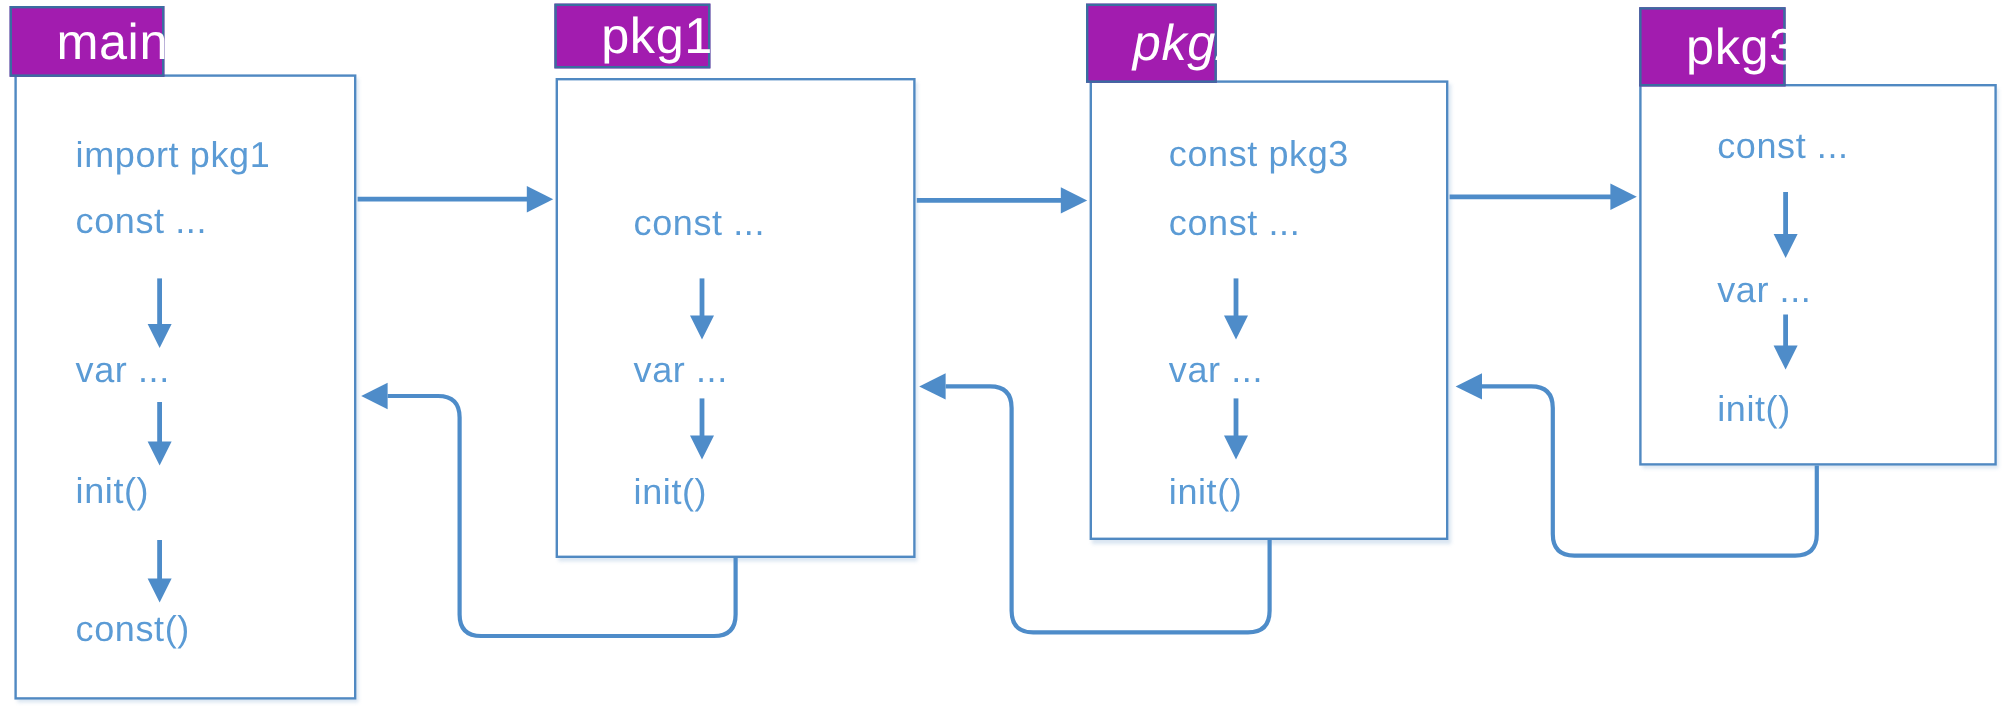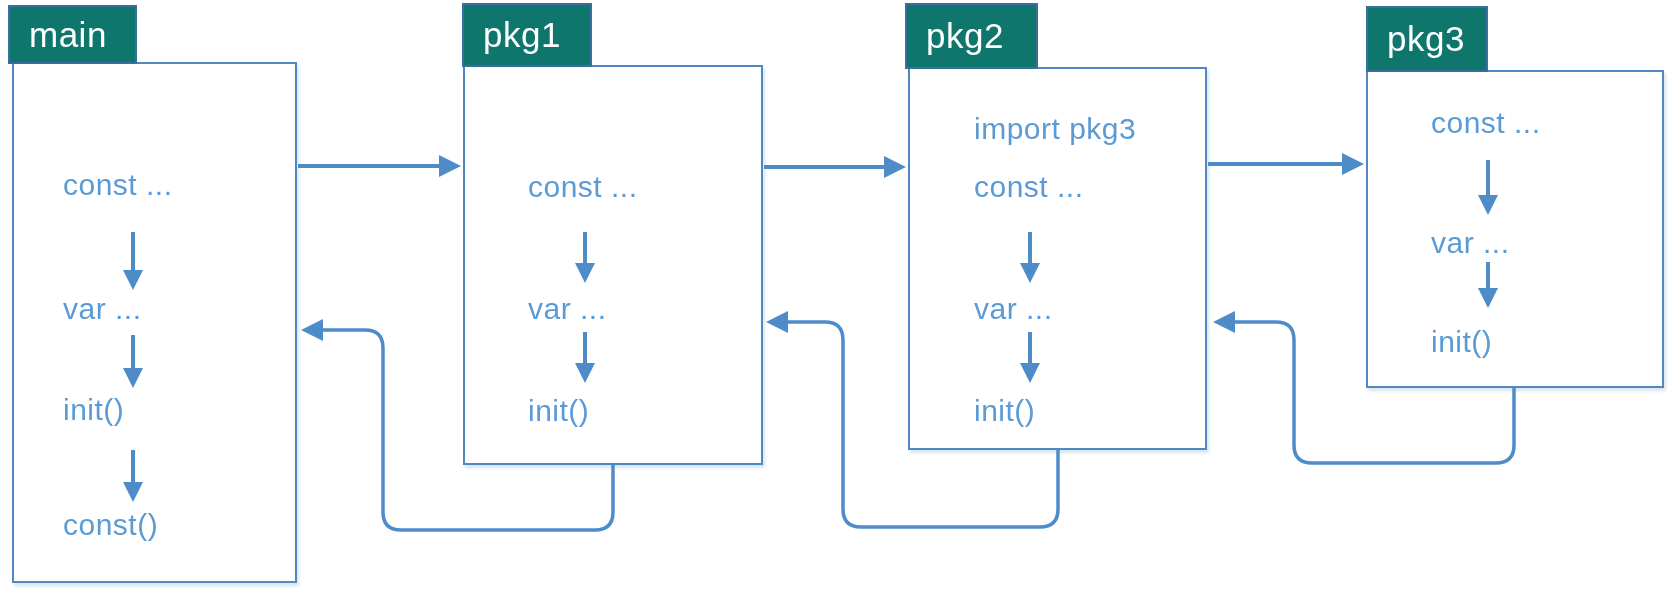--- a/index.html
+++ b/index.html
@@ -24,34 +24,34 @@
     box-sizing: border-box;
     z-index: 1;
   }
   .p0-box { left: 12px;   top: 62px; width: 285px; height: 521px; }
   .p1-box { left: 463px;  top: 65px; width: 300px; height: 400px; }
   .p2-box { left: 908px;  top: 67px; width: 299px; height: 383px; }
   .p3-box { left: 1366px; top: 70px; width: 298px; height: 318px; }
   
   .tab {
     position: absolute;
-    background: #0f766e;
+    background: #a21caf;
     border: 2px solid #3A6DA0;
     box-sizing: border-box;
     z-index: 3;
     display: flex;
     align-items: center;
-    padding-left: 19px;
+    padding-left: 37px;
     color: #ffffff;
-    font-size: 35px;
+    font-size: 42px;
     letter-spacing: 0.5px;
   }
   .p0-tab { left: 8px;    top: 5px; width: 129px; height: 59px; }
-  .p1-tab { left: 462px;  top: 3px; width: 130px; height: 64px; }
-  .p2-tab { left: 905px;  top: 3px; width: 133px; height: 66px; }
+  .p1-tab { left: 462px;  top: 3px; width: 130px; height: 54px; }
+  .p2-tab { left: 905px;  top: 3px; width: 109px; height: 66px; font-style: italic; }
   .p3-tab { left: 1366px; top: 6px; width: 122px; height: 66px; }
   
   .code {
     position: absolute;
     color: #5B9BD5;
     font-size: 30px;
     letter-spacing: 0.5px;
     white-space: nowrap;
     line-height: 1.1;
     z-index: 2;
@@ -91,38 +91,39 @@
 </style>
 </head>
 <body>
 
 <div id="canvas">
 
   <div class="box p0-box"></div>
   <div class="tab p0-tab">
     <span>main</span>
   </div>
+  <div class="code p0-l0">import pkg1</div>
   <div class="code p0-l1">const ...</div>
   <div class="code p0-l2">var ...</div>
   <div class="code p0-l3">init()</div>
   <div class="code p0-l4">const()</div>
 
   <div class="box p1-box"></div>
   <div class="tab p1-tab">
     <span>pkg1</span>
   </div>
   <div class="code p1-l1">const ...</div>
   <div class="code p1-l2">var ...</div>
   <div class="code p1-l3">init()</div>
 
   <div class="box p2-box"></div>
   <div class="tab p2-tab">
     <span>pkg2</span>
   </div>
-  <div class="code p2-l0">import pkg3</div>
+  <div class="code p2-l0">const pkg3</div>
   <div class="code p2-l1">const ...</div>
   <div class="code p2-l2">var ...</div>
   <div class="code p2-l3">init()</div>
 
   <div class="box p3-box"></div>
   <div class="tab p3-tab">
     <span>pkg3</span>
   </div>
   <div class="code p3-l0">const ...</div>
   <div class="code p3-l1">var ...</div>

